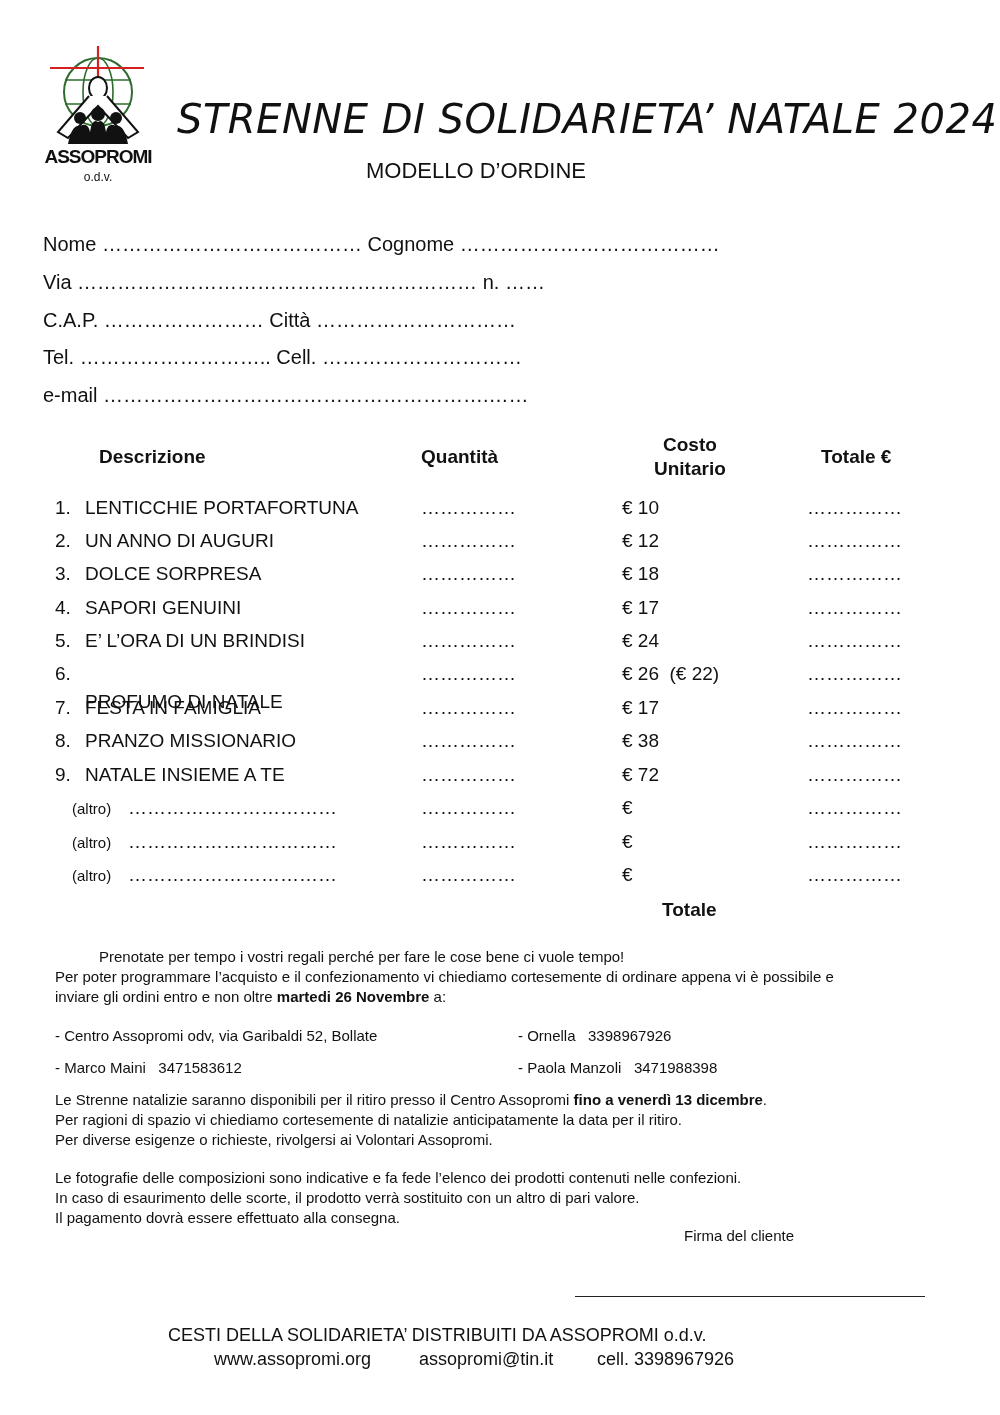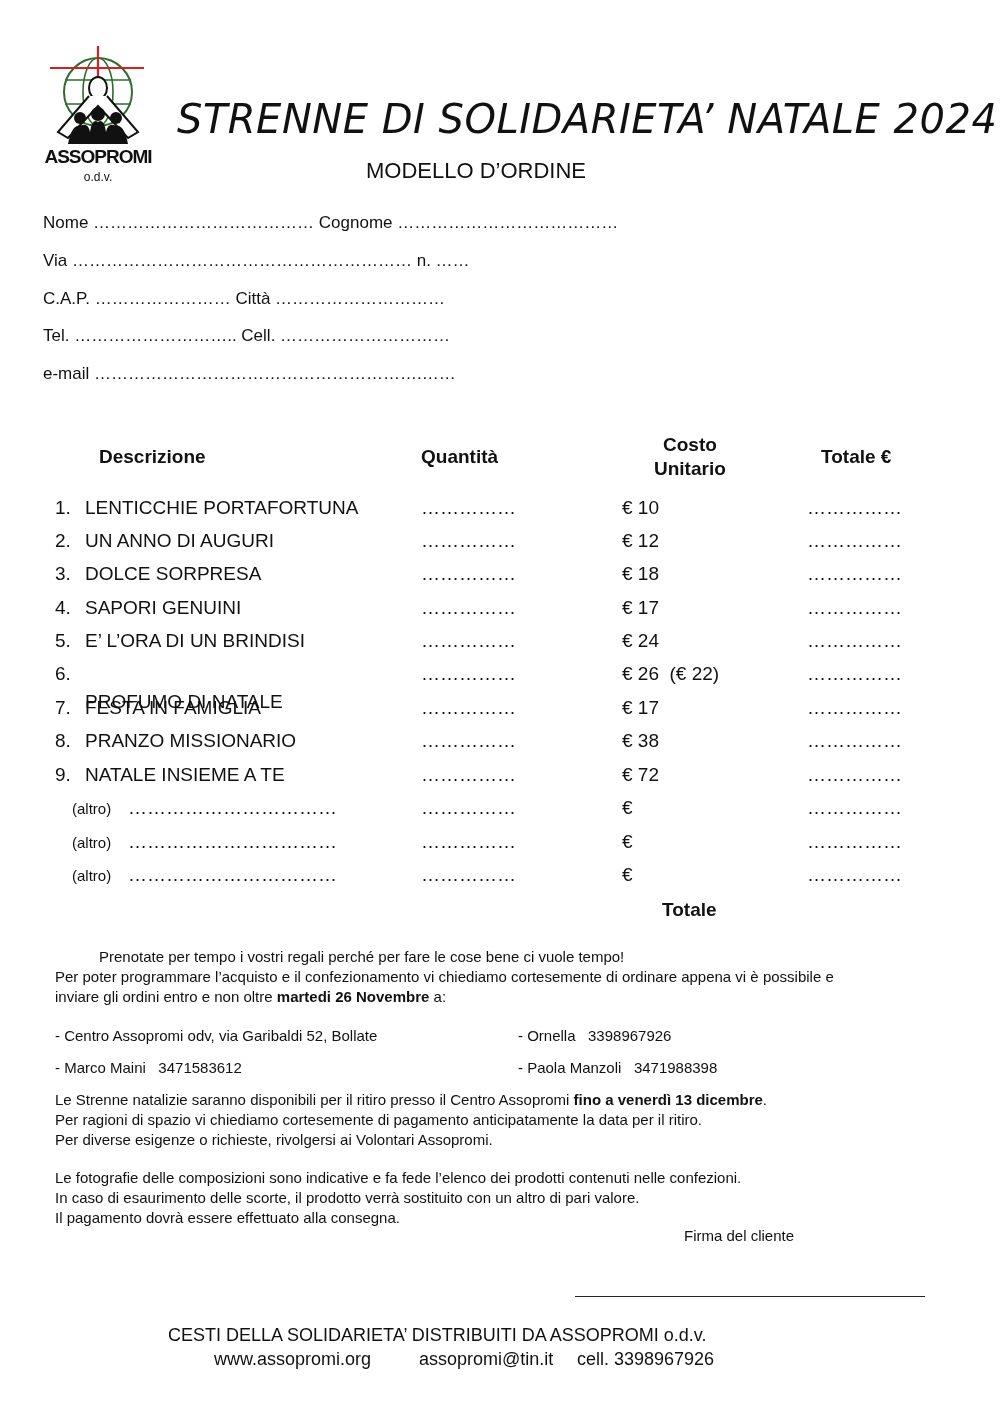--- a/index.html
+++ b/index.html
@@ -5,21 +5,21 @@
   html, body { margin:0; padding:0; background:#fff; }
   body { width:1000px; height:1415px; position:relative; overflow:hidden; color:#111;
          font-family:"Liberation Sans", sans-serif; }
   .abs { position:absolute; white-space:nowrap; }
   .logo { position:absolute; left:38px; top:44px; width:120px; height:140px; }
   .logo-word { position:absolute; left:0; top:102px; width:120px; text-align:center; font-weight:bold;
                font-size:19px; letter-spacing:-1px; font-family:"Liberation Sans", sans-serif; }
   .logo-odv { position:absolute; left:0; top:126px; width:120px; text-align:center; font-size:12px; }
   .title { left:177px; top:96px; font-size:40px; font-style:italic; font-family:"DejaVu Sans", sans-serif; letter-spacing:0.5px; }
   .subtitle { left:366px; top:158px; font-size:22px; }
-  .field-line { left:43px; font-size:17px; }
+  .field-line { left:43px; font-size:20px;margin-top:20px; }
   .th { font-weight:bold; font-size:19px; }
   .row { font-size:19px; }
   .small { font-size:15px; }
   .para { left:55px; font-size:15px; line-height:20px; }
   .sig-line { position:absolute; left:575px; top:1296px; width:350px; height:0; border-top:1.5px solid #222; }
   .footer { font-size:18px; }
 </style>
 </head>
 <body>
 
@@ -150,26 +150,26 @@
 <div class="abs para" style="top:947px;margin-left:44px;">Prenotate per tempo i vostri regali perché per fare le cose bene ci vuole tempo!</div>
 <div class="abs para" style="top:967px;">Per poter programmare l’acquisto e il confezionamento vi chiediamo cortesemente di ordinare appena vi è possibile e</div>
 <div class="abs para" style="top:987px;"><span>inviare gli ordini entro e non oltre </span><b>martedi 26 Novembre</b><span> a:</span></div>
 
 <div class="abs para" style="top:1026px;">- Centro Assopromi odv, via Garibaldi 52, Bollate</div>
 <div class="abs para" style="left:518px; top:1026px; white-space:pre;">- Ornella   3398967926</div>
 <div class="abs para" style="top:1058px; white-space:pre;">- Marco Maini   3471583612</div>
 <div class="abs para" style="left:518px; top:1058px; white-space:pre;">- Paola Manzoli   3471988398</div>
 
 <div class="abs para" style="top:1090px;"><span>Le Strenne natalizie saranno disponibili per il ritiro presso il Centro Assopromi </span><b>fino a venerdì 13 dicembre</b><span>.</span></div>
-<div class="abs para" style="top:1110px;">Per ragioni di spazio vi chiediamo cortesemente di pagamento anticipatamente la data per il ritiro.</div>
+<div class="abs para" style="top:1110px;">Per ragioni di spazio vi chiediamo cortesemente di natalizie anticipatamente la data per il ritiro.</div>
 <div class="abs para" style="top:1130px;">Per diverse esigenze o richieste, rivolgersi ai Volontari Assopromi.</div>
 
 <div class="abs para" style="top:1168px;">Le fotografie delle composizioni sono indicative e fa fede l’elenco dei prodotti contenuti nelle confezioni.</div>
 <div class="abs para" style="top:1188px;">In caso di esaurimento delle scorte, il prodotto verrà sostituito con un altro di pari valore.</div>
 <div class="abs para" style="top:1208px;">Il pagamento dovrà essere effettuato alla consegna.</div>
 
 <div class="abs para" style="left:684px; top:1226px;">Firma del cliente</div>
 <div class="sig-line"></div>
 
 <div class="abs footer" style="left:168px; top:1325px;">CESTI  DELLA  SOLIDARIETA’ DISTRIBUITI DA  ASSOPROMI o.d.v.</div>
 <div class="abs footer" style="left:214px; top:1349px;">www.assopromi.org</div>
 <div class="abs footer" style="left:419px; top:1349px;">assopromi@tin.it</div>
-<div class="abs footer" style="left:577px; top:1349px;text-align:center;">cell. 3398967926</div>
+<div class="abs footer" style="left:597px; top:1349px;text-align:center;">cell. 3398967926</div>
 
 </body></html>

